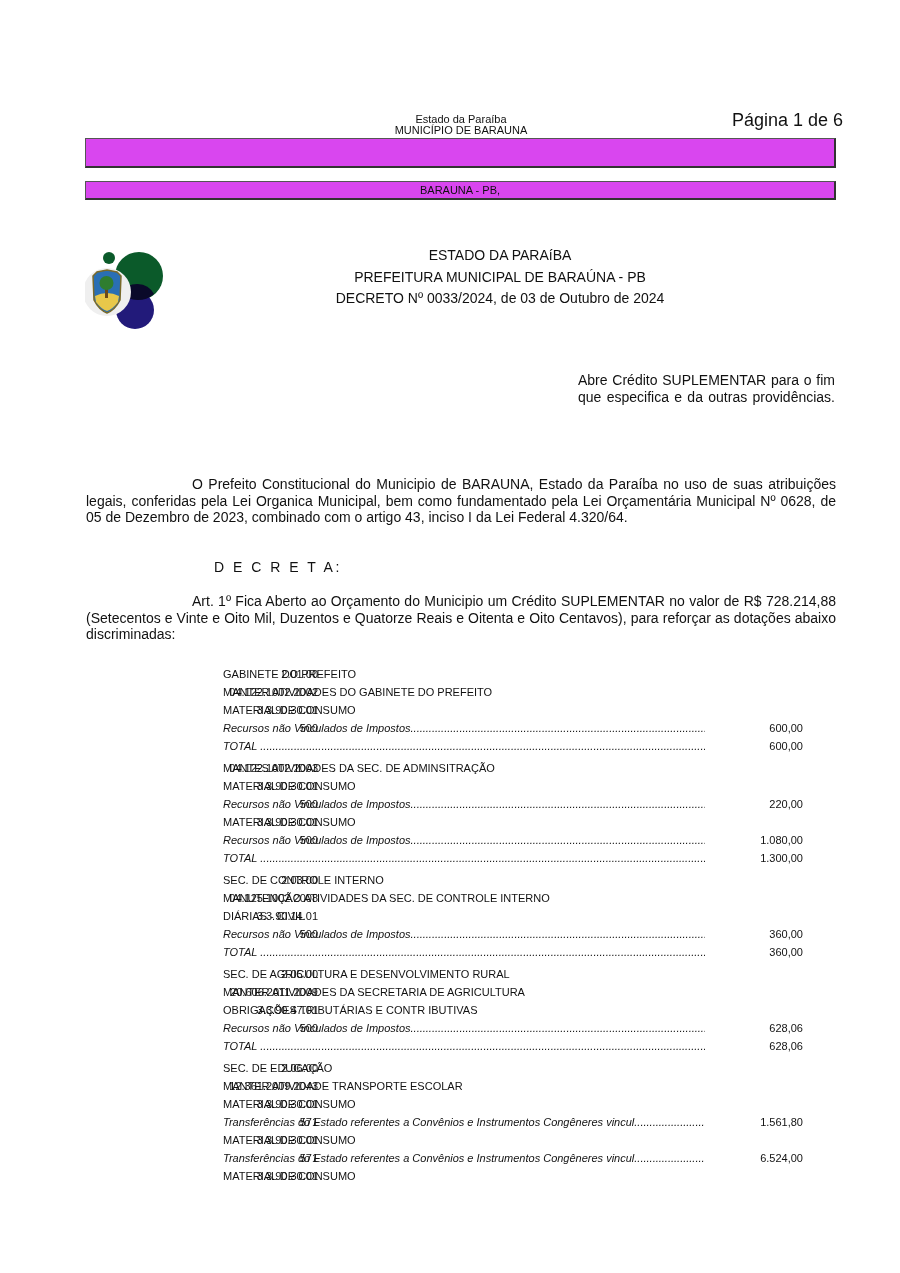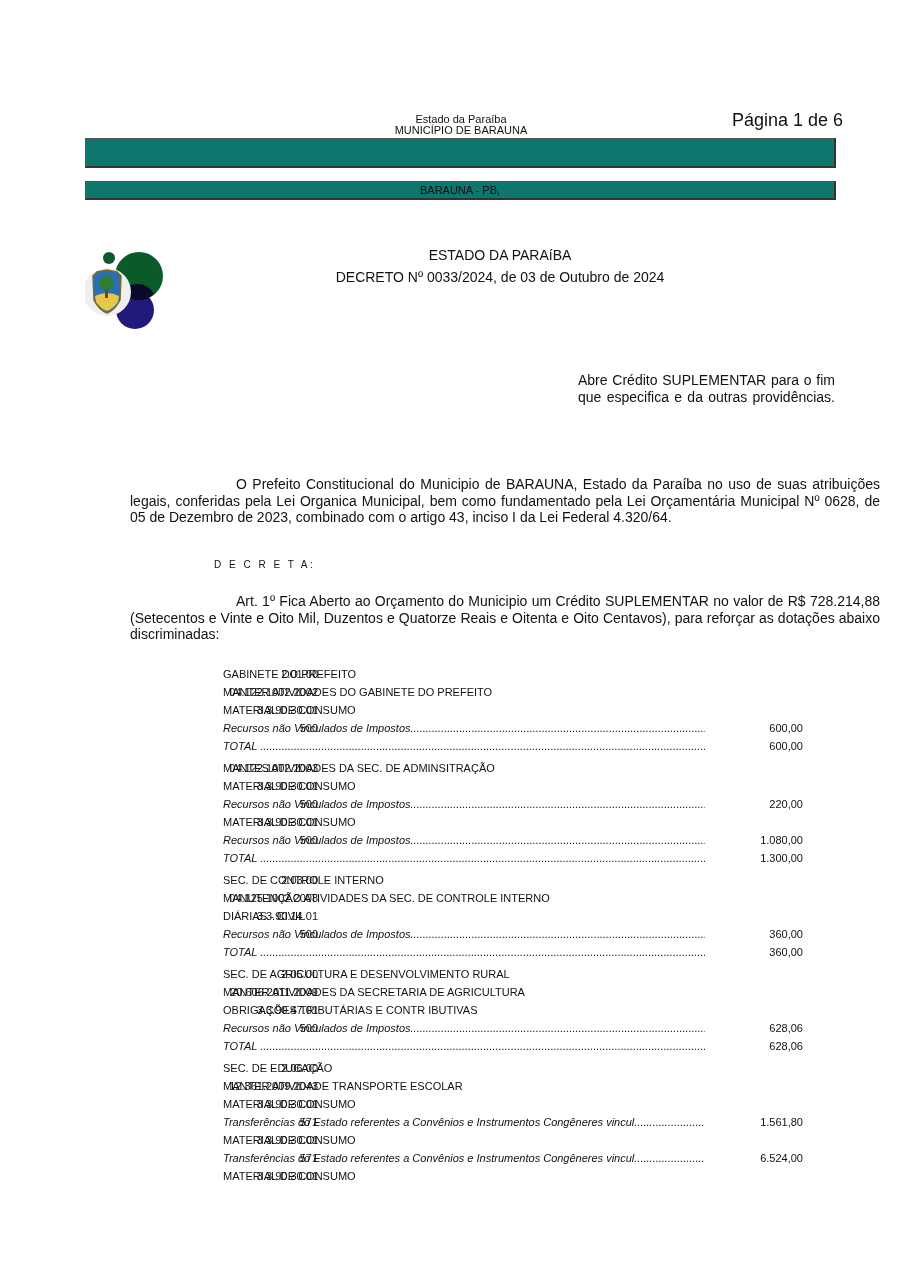--- a/index.html
+++ b/index.html
@@ -1,29 +1,29 @@
 <!DOCTYPE html>
 <html><head>
 <meta charset="utf-8">
 <style>
   html, body { margin: 0; padding: 0; background: #ffffff; }
   body { width: 900px; height: 1273px; position: relative; overflow: hidden;
          font-family: "Liberation Sans", sans-serif; color: #111; }
   .abs { position: absolute; }
   .hdr-small { font-size: 11px; line-height: 11px; text-align: center; width: 300px; left: 311px; }
   .page-num { font-size: 18px; right: 57px; top: 110px; margin-left: 27px; }
-  .graybox { position: absolute; left: 85px; width: 748px; background: #0f766e;
+  .graybox { position: absolute; left: 85px; width: 748px; background: #d946ef;
              border: 1px solid #555; border-right: 2px solid #333; border-bottom: 2px solid #333; }
   .graybox .label { font-size: 11px; text-align: center; width: 100%; line-height: 16px; }
   .logo { left: 85px; top: 250px; width: 80px; height: 82px; }
   .title-block { left: 250px; width: 500px; top: 245px; text-align: center; font-size: 14px; line-height: 21.5px; }
   .summary { left: 578px; top: 372px; width: 257px; font-size: 14px; line-height: 16.5px; text-align: justify; }
   .summary:after { content: ""; display: inline-block; width: 100%; }
-  .para { left: 86px; width: 750px; font-size: 14px; line-height: 16.5px; text-align: justify; margin-left: 44px; }
-  .decreta { left: 214px; top: 559px; font-size: 10px; letter-spacing: 2.5px; }
+  .para { left: 86px; width: 750px; font-size: 14px; line-height: 16.5px; text-align: justify; }
+  .decreta { left: 214px; top: 559px; font-size: 14px; letter-spacing: 2.5px; }
   .budget { left: 100px; top: 665px; width: 720px; font-size: 11px; }
   .row { position: relative; height: 18px; line-height: 18px; }
   .row .code { position: absolute; right: 502px; text-align: right; white-space: nowrap; }
   .row .desc { position: absolute; left: 123px; white-space: nowrap; }
   .row .lead { position: absolute; left: 123px; width: 482px; white-space: nowrap; overflow: hidden; font-style: italic; }
   .row .lead .dots:after { content: "......................................................................................................................................................................................................"; }
   .row .val { position: absolute; right: 17px; text-align: left; white-space: nowrap; }
   .gap { height: 4px; }
 </style>
 </head>
@@ -49,20 +49,21 @@
     <circle cx="22" cy="42" r="24" fill="#efefef"></circle>
     <path d="M8 26 L12 22 L22 20 L32 22 L36 26 L35 50 Q30 60 22 63 Q14 60 9 50 Z" fill="#2a6fb4" stroke="#7a6a2a" stroke-width="1.5"></path>
     <path d="M10 46 Q22 40 34 46 L33 52 Q28 59 22 61 Q16 59 11 52 Z" fill="#e8c84a"></path>
     <rect x="20" y="38" width="3" height="10" fill="#6b4a1a"></rect>
     <circle cx="21.5" cy="33" r="7" fill="#2f7d2f"></circle>
   </svg>
 </div>
 
 <div class="abs title-block">
   <div>ESTADO  DA PARAíBA</div>
+  <div>PREFEITURA MUNICIPAL DE BARAÚNA - PB</div>
   <div>DECRETO Nº 0033/2024, de 03 de Outubro de 2024</div>
 </div>
 
 <div class="abs summary">Abre Crédito SUPLEMENTAR para o fim que especifica e da outras providências.</div>
 
 <div class="abs para" style="top:476px; text-indent:106px;">O Prefeito Constitucional do Municipio de BARAUNA, Estado da Paraíba no uso de suas atribuições legais, conferidas pela Lei Organica Municipal, bem como fundamentado pela Lei Orçamentária Municipal Nº 0628, de 05 de Dezembro de 2023, combinado com o artigo 43, inciso I da Lei Federal 4.320/64.</div>
 
 <div class="abs decreta">D E C R E T A:</div>
 
 <div class="abs para" style="top:593px; text-indent:106px;">Art. 1º Fica Aberto ao Orçamento do Municipio um Crédito SUPLEMENTAR no valor de R$ 728.214,88 (Setecentos e Vinte e Oito Mil, Duzentos e Quatorze Reais e Oitenta e Oito Centavos), para reforçar as dotações abaixo discriminadas:</div>

